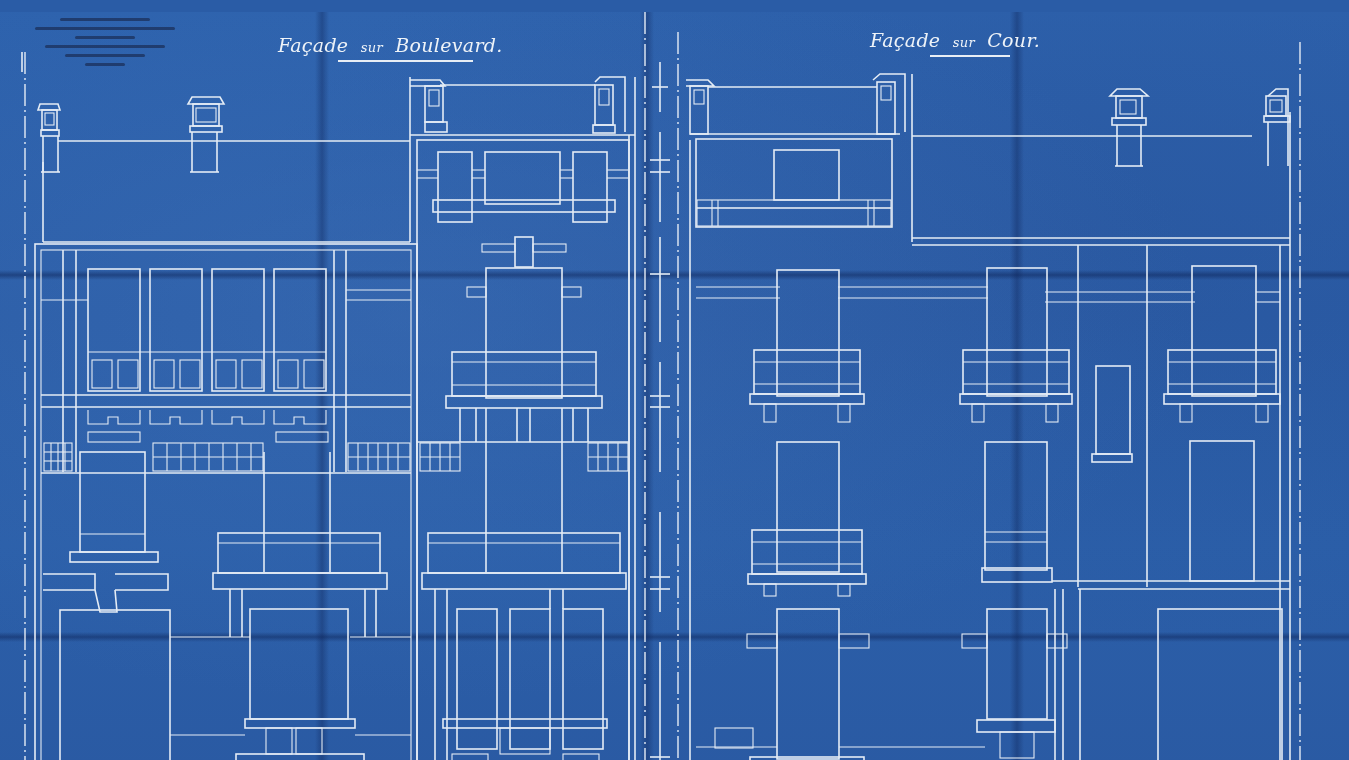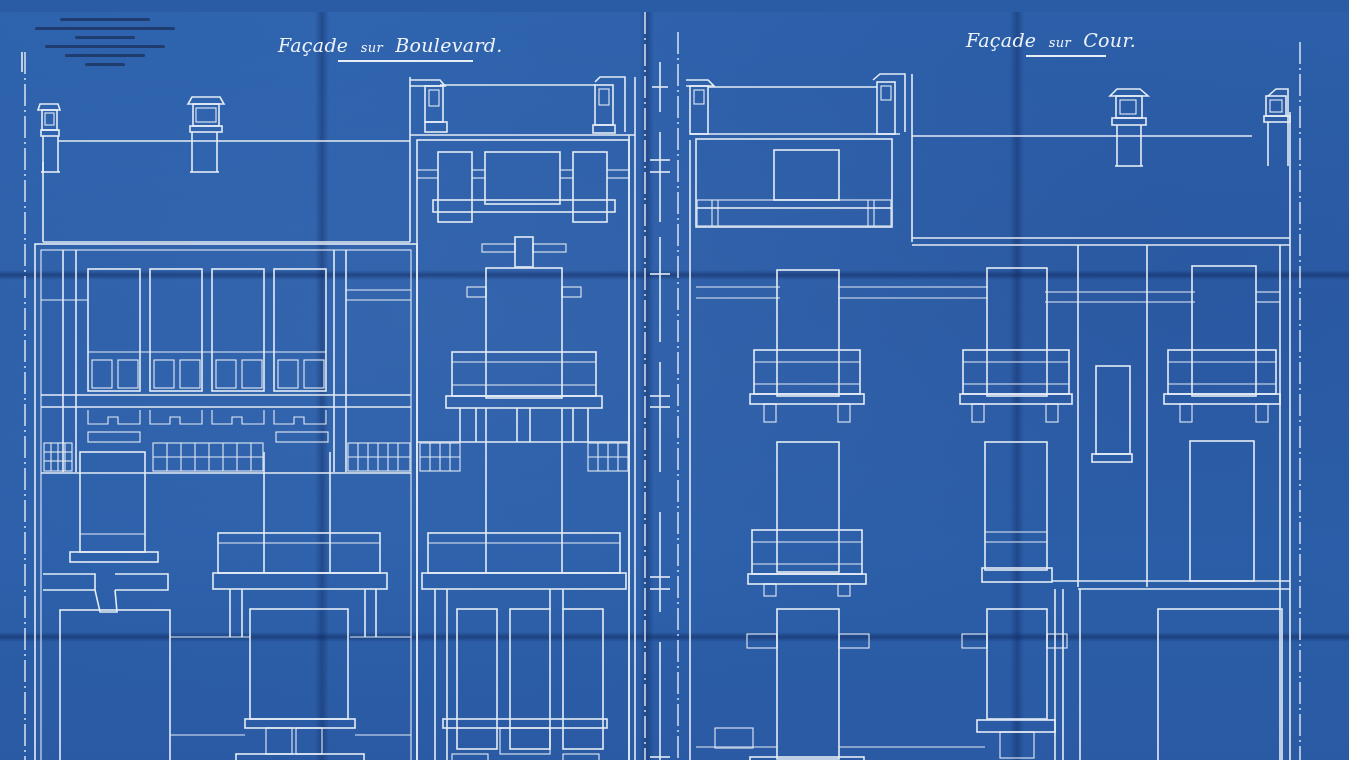--- a/index.html
+++ b/index.html
@@ -39,21 +39,21 @@
       <div style="width:80px"></div>
       <div style="width:40px"></div>
   </div>
 
   <div class="title" style="left:278px;top:22px">
     <span>Façade</span>
     <span class="small">sur</span>
     <span>Boulevard.</span>
     <span class="ul"></span>
   </div>
-  <div class="title" style="left:966px;top:17px">
+  <div class="title" style="left:870px;top:17px">
     <span>Façade</span>
     <span class="small">sur</span>
     <span>Cour.</span>
     <span class="ul"></span>
   </div>
 
   <svg width="1349" height="760" viewBox="0 0 1349 760">
 
     <g>
 

